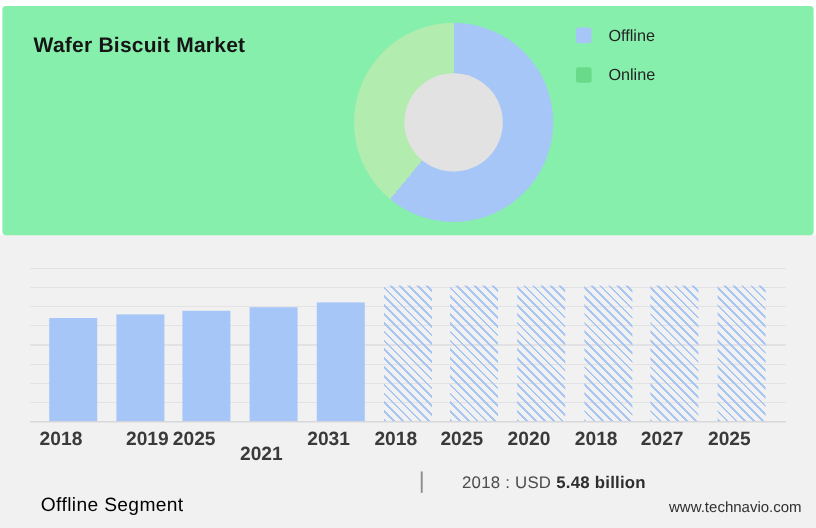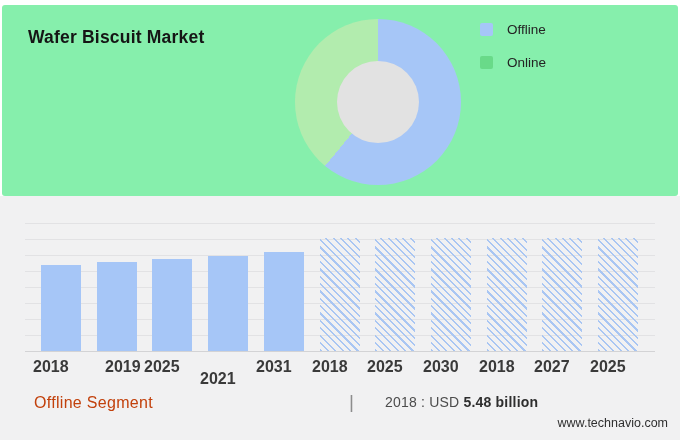--- a/index.html
+++ b/index.html
@@ -54,22 +54,22 @@
   }
   .bars-layer { position: absolute; left: 0; top: 0; width: 100%; height: 100%; }
   .bar { position: absolute; bottom: 0; width: 40px; }
   .x-axis-labels { position: absolute; left: 25px; top: 358px; width: 630px; height: 16px; }
   .xlabel {
     position: absolute; top: 0; width: 56px; text-align: left;
     font-size: 16px; color: #3a3a3a; font-weight: bold;
   }
   
   .segment-label {
-    position: absolute; left: 34px; top: 394px;
-    font-size: 16px; color: #c2410c; letter-spacing: .3px;
+    position: absolute; left: 34px; top: 413px;
+    font-size: 16px; color: #000000; letter-spacing: .3px;
   }
   .footer-divider {
     position: absolute; left: 349px; top: 391px;
     font-size: 19px; color: #8d8d8d;
   }
   .market-value {
     position: absolute; left: 385px; top: 394px;
     font-size: 14px; color: #4c4c4c; letter-spacing: .2px;
   }
   .market-value b { color: #2e2e2e; font-weight: 700; }
@@ -120,21 +120,21 @@
   <div class="axis-baseline"></div>
 </div>
 <div class="x-axis-labels">
     <div class="xlabel" style="left: 8px;">2018</div>
     <div class="xlabel" style="left: 80px;">2019</div>
     <div class="xlabel" style="left: 119px;">2025</div>
     <div class="xlabel" style="left: 175px; margin-top: 12px;">2021</div>
     <div class="xlabel" style="left: 231px;">2031</div>
     <div class="xlabel" style="left: 287px;">2018</div>
     <div class="xlabel" style="left: 342px;">2025</div>
-    <div class="xlabel" style="left: 398px;">2030</div>
+    <div class="xlabel" style="left: 398px;">2020</div>
     <div class="xlabel" style="left: 454px;">2018</div>
     <div class="xlabel" style="left: 509px;">2027</div>
     <div class="xlabel" style="left: 565px;">2025</div>
   </div>
 
 <div class="segment-label">Offline Segment</div>
 <div class="footer-divider">|</div>
 <div class="market-value">
   <span>2018 : USD</span>
   <b>5.48 billion</b>

